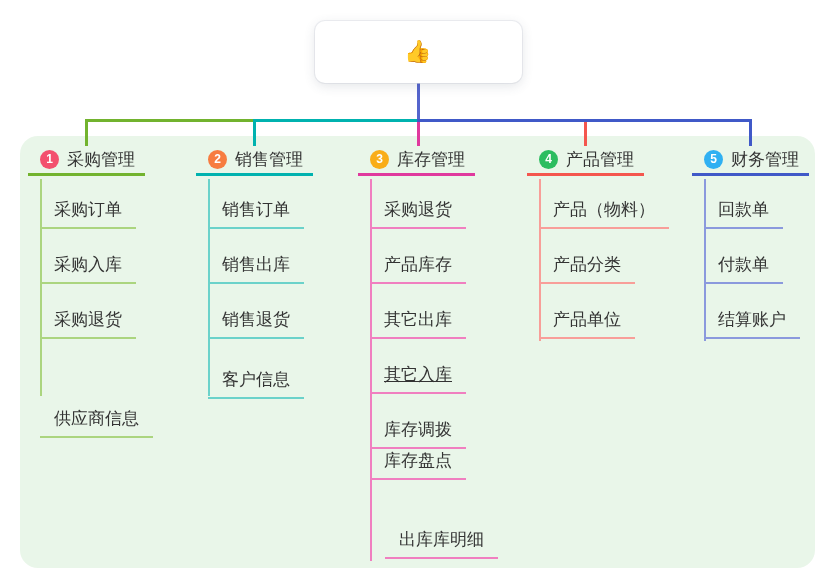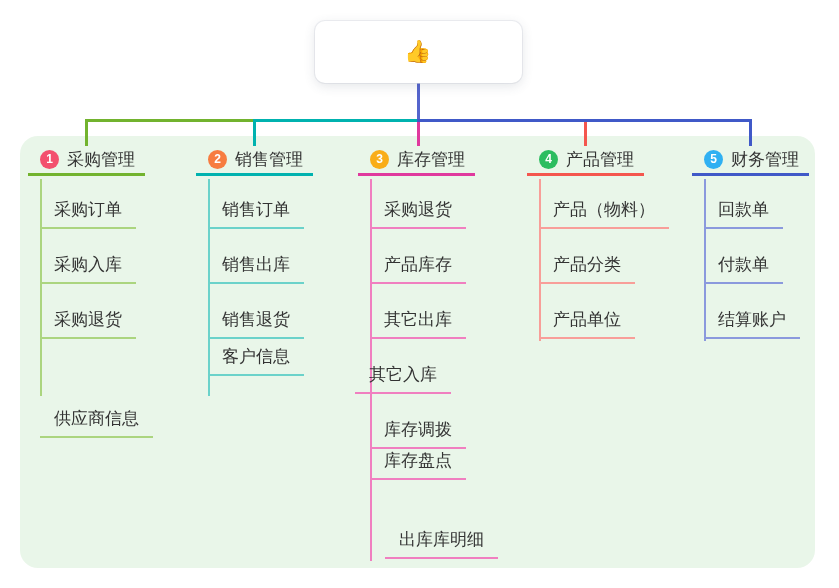--- a/index.html
+++ b/index.html
@@ -121,38 +121,38 @@
       <div class="trunk" style="left: 208px; top: 179px; height: 217px; background: rgb(107, 210, 202);"></div>
       <div class="child-node" style="left: 208px; top: 199px; border-bottom-color: rgb(107, 210, 202);">
         <span>销售订单</span>
       </div>
       <div class="child-node" style="left: 208px; top: 254px; border-bottom-color: rgb(107, 210, 202);">
         <span>销售出库</span>
       </div>
       <div class="child-node" style="left: 208px; top: 309px; border-bottom-color: rgb(107, 210, 202);">
         <span>销售退货</span>
       </div>
-      <div class="child-node" style="left: 208px; top: 346px; border-bottom-color: rgb(107, 210, 202);">
+      <div class="child-node" style="left: 208px; top: 369px; border-bottom-color: rgb(107, 210, 202);">
         <span>客户信息</span>
       </div>
       <div class="branch-header" style="left: 358px; top: 145px; border-bottom-color: rgb(224, 57, 158);">
         <span class="badge" style="background: rgb(249, 173, 24);">3</span>
         <span class="branch-title">库存管理</span>
       </div>
       <div class="trunk" style="left: 370px; top: 179px; height: 382px; background: rgb(240, 127, 192);"></div>
       <div class="child-node" style="left: 370px; top: 199px; border-bottom-color: rgb(240, 127, 192);">
         <span>采购退货</span>
       </div>
       <div class="child-node" style="left: 370px; top: 254px; border-bottom-color: rgb(240, 127, 192);">
         <span>产品库存</span>
       </div>
       <div class="child-node" style="left: 370px; top: 309px; border-bottom-color: rgb(240, 127, 192);">
         <span>其它出库</span>
       </div>
-      <div class="child-node" style="left: 355px; top: 364px; border-bottom-color: rgb(240, 127, 192);">
+      <div class="child-node" style="left: 370px; top: 364px; border-bottom-color: rgb(240, 127, 192); text-decoration: underline;">
         <span>其它入库</span>
       </div>
       <div class="child-node" style="left: 370px; top: 419px; border-bottom-color: rgb(240, 127, 192);">
         <span>库存调拨</span>
       </div>
       <div class="child-node" style="left: 370px; top: 450px; border-bottom-color: rgb(240, 127, 192);">
         <span>库存盘点</span>
       </div>
       <div class="child-node" style="left: 370px; top: 529px; border-bottom-color: rgb(240, 127, 192); margin-left: 15px;">
         <span>出库库明细</span>

